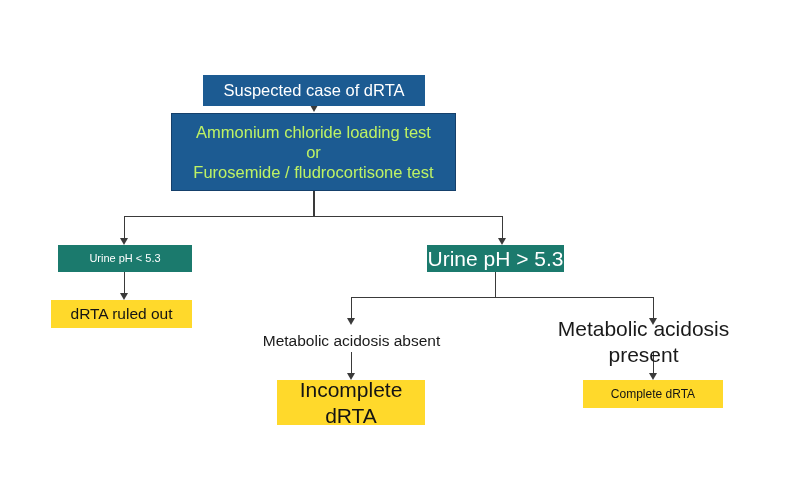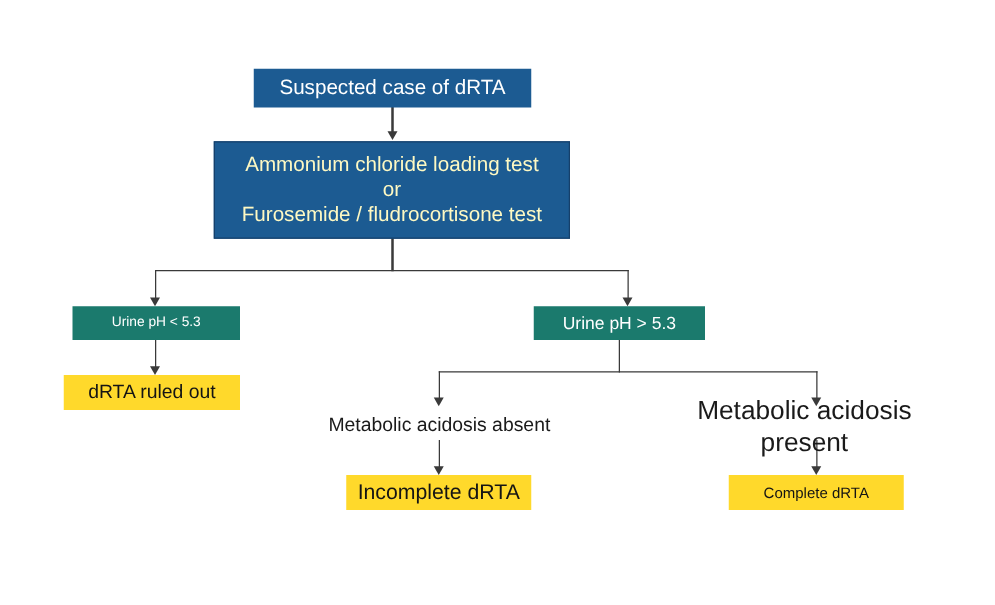--- a/index.html
+++ b/index.html
@@ -23,24 +23,25 @@
     display: flex;
     align-items: center;
     justify-content: center;
     text-align: center;
     line-height: 1.22;
     white-space: pre-line;
   }
   .node-blue {
     background: #1c5b92;
     color: #ffffff;
+    margin-top: 20px;
   }
   .node-blue-bordered {
     background: #1c5b92;
-    color: #fef9c3;
+    color: #bef264;
     border: 1.5px solid #15406b;
   }
   .node-green {
     background: #1b7a6d;
     color: #ffffff;
   }
   .node-yellow {
     background: #ffd92b;
     color: #141414;
   }
@@ -100,25 +101,25 @@
   <div class="arrowhead" style="left:649.2px; top:373px;"></div>
 
   <div class="node node-blue" style="left:203px; top:55px; width:222px; height:31px; font-size:16.5px;">Suspected case of dRTA</div>
 
   <div class="node node-blue-bordered" style="left:171px; top:113px; width:285px; height:78px; font-size:16.5px;">Ammonium chloride loading test
 or
 Furosemide / fludrocortisone test</div>
 
   <div class="node node-green" style="left:58px; top:245px; width:134px; height:27px; font-size:11px;">Urine pH &lt; 5.3</div>
 
-  <div class="node node-green" style="left:427px; top:245px; width:137px; height:27px; font-size:14px;">Urine pH &gt; 5.3</div>
+  <div class="node node-green" style="left:427px; top:245px; width:137px; height:27px; font-size:21px;">Urine pH &gt; 5.3</div>
 
   <div class="node node-plain" style="left:237px; top:330px; width:229px; height:23px; font-size:15.5px;">Metabolic acidosis absent</div>
 
   <div class="node node-yellow" style="left:51px; top:300px; width:141px; height:28px; font-size:15.5px;">dRTA ruled out</div>
 
   <div class="node node-plain" style="left:525px; top:330px; width:237px; height:23px; font-size:21px;">Metabolic acidosis present</div>
 
-  <div class="node node-yellow" style="left:277px; top:380px; width:148px; height:28px; font-size:17px;">Incomplete dRTA</div>
+  <div class="node node-yellow" style="left:277px; top:380px; width:148px; height:45px; font-size:21px;">Incomplete dRTA</div>
 
   <div class="node node-yellow" style="left:583px; top:380px; width:140px; height:28px; font-size:12px;">Complete dRTA</div>
 
 </div>
 
 </body></html>

